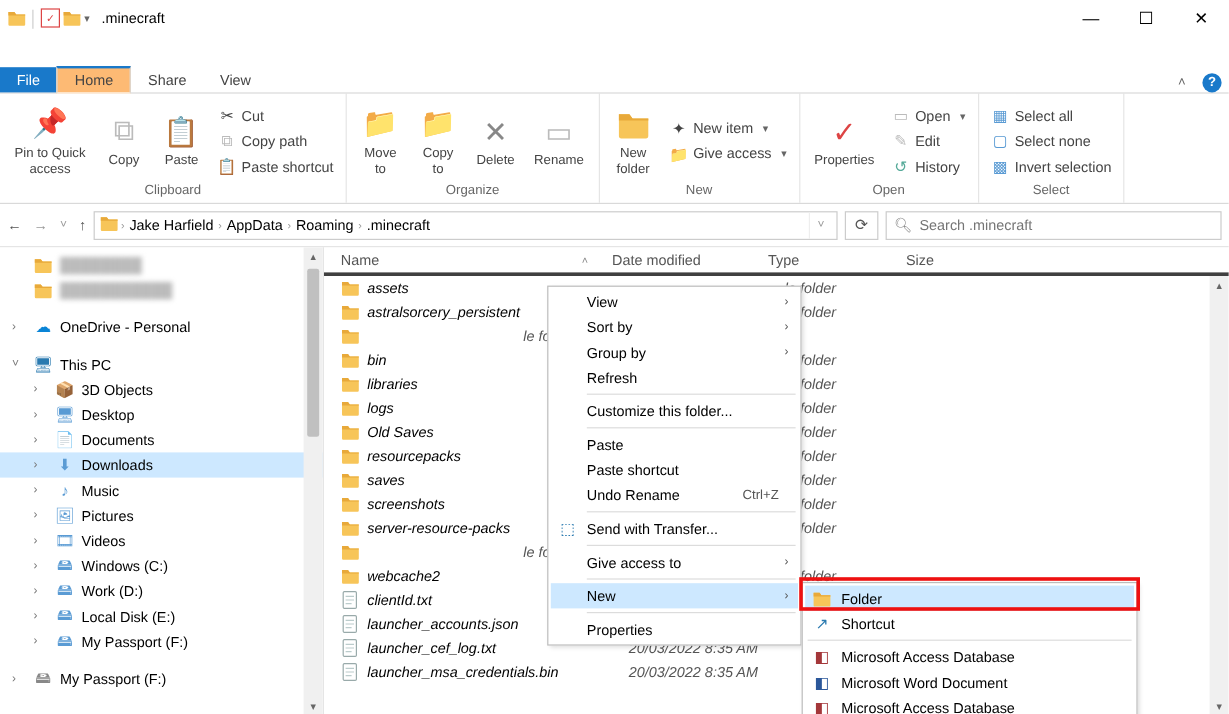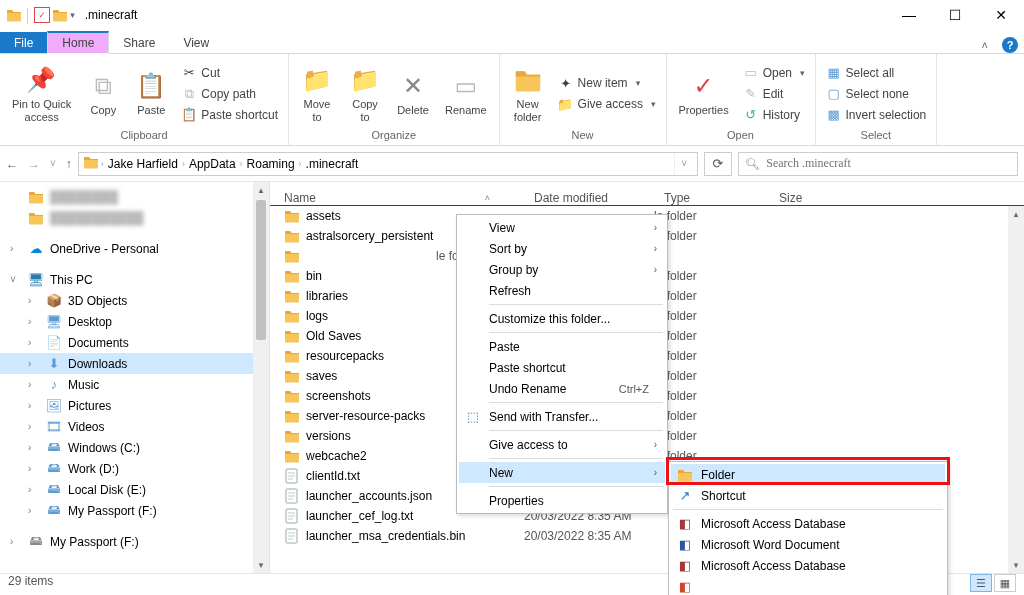--- a/index.html
+++ b/index.html
@@ -7,24 +7,24 @@
 
 
 .titlebar { height: 30px; display: flex; align-items: center; padding: 0 0 0 6px; }
 .titlebar .qat { display: flex; align-items: center; gap: 2px; }
 .titlebar .qat .folder-mini { width:16px; height:16px; display:inline-block; }
 .titlebar .title { margin-left: 10px; font-size: 12px; color:#000; flex:1; }
 .wincontrols { display:flex; }
 .wincontrols span { width:46px; height:30px; display:flex; align-items:center; justify-content:center; font-size:14px; color:#000; font-family:sans-serif; }
 
 
-.tabs { height: 24px; display:flex; align-items:flex-end; border-bottom:1px solid #d9d9d9; position:relative; }
+.tabs { height: 24px; display:flex; align-items:flex-end; border-bottom:1px solid #d9d9d9; position:relative;margin-top:24px; }
 .tab { padding: 4px 14px 3px; font-size:12px; color:#444; cursor:pointer; }
 .tab.file { background:#1979ca; color:#fff; }
-.tab.active { border:1px solid #d9d9d9; border-bottom:1px solid #fff; background:#f0abfc; margin-bottom:-1px; border-top:2px solid #1979ca; padding-top:3px; }
+.tab.active { border:1px solid #d9d9d9; border-bottom:1px solid #fff; background:#fdba74; margin-bottom:-1px; border-top:2px solid #1979ca; padding-top:3px; }
 .tabs .helpbtn { margin-left:auto; margin-right:6px; display:flex; align-items:center; gap:14px; }
 .helpbtn .chev { color:#666; font-size:11px; }
 .helpbtn .q { width:16px; height:16px; border-radius:50%; background:#1979ca; color:#fff; display:flex; align-items:center; justify-content:center; font-size:11px; font-weight:bold; }
 
 
 .ribbon { height:92px; border-bottom:1px solid #d9d9d9; display:flex; }
 .group { border-right:1px solid #e5e5e5; padding: 4px 6px 2px; display:flex; flex-direction:column; align-items:center; }
 .group .row { display:flex; align-items:center; gap:4px; flex:1; }
 .group .label { font-size:11px; color:#666; margin-top:auto; padding-bottom:2px; text-align:center; width:100%; }
 .bigbtn { display:flex; flex-direction:column; align-items:center; justify-content:center; padding:2px 6px; gap:2px; min-width:42px; }
@@ -38,44 +38,44 @@
 .navrow { height:36px; display:flex; align-items:center; padding:0 6px; gap:6px; border-bottom:1px solid #e5e5e5; }
 .navbtns { display:flex; align-items:center; gap:10px; color:#999; font-size:14px; }
 .navbtns .enabled { color:#555; }
 .addr { flex:1; border:1px solid #ccc; height:24px; display:flex; align-items:center; padding:0 4px; gap:2px; }
 .addr .crumb { display:flex; align-items:center; gap:2px; padding:0 2px; font-size:12px; color:#000; }
 .addr .sep   { color:#999; font-size:9px; }
 .addr .spacer { flex:1; }
 .addr .drop  { color:#999; font-size:10px; padding:0 6px; border-left:1px solid #eee; height:100%; display:flex; align-items:center; }
 .refresh { width:28px; height:24px; border:1px solid #ccc; display:flex; align-items:center; justify-content:center; font-size:13px; color:#555; }
 .search { width:280px; border:1px solid #ccc; height:24px; display:flex; align-items:center; padding:0 6px; gap:6px; color:#888; }
-.search input { border:none; outline:none; flex:1; font-size:12px; color:#888;font-family:Liberation Serif, serif; }
+.search input { border:none; outline:none; flex:1; font-size:12px; color:#888; }
 
 
 .main { display:flex; height: calc(595px - 30px - 24px - 92px - 36px - 22px); position:relative; }
 .navpane { width:270px; border-right:1px solid #e5e5e5; padding:4px 0; overflow:hidden; position:relative; }
 .navitem { display:flex; align-items:center; gap:6px; padding:2px 0 2px 10px; height:21px; font-size:12px; color:#000; }
 .navitem .exp { width:12px; color:#777; font-size:10px; }
 .navitem.selected { background:#cde8ff; }
 .navitem.indent { padding-left:28px; }
 .navitem .ico { width:16px; height:16px; display:flex; align-items:center; justify-content:center; font-size:13px; }
 .navscroll { position:absolute; right:0; top:0; bottom:0; width:16px; background:#f0f0f0; display:flex; flex-direction:column; }
 .navscroll .arrow { height:16px; display:flex; align-items:center; justify-content:center; font-size:9px; color:#666; }
 .navscroll .thumb { flex:1; margin:2px 3px; background:#c0c0c0; border-radius:2px; max-height:140px; }
 
 .content { flex:1; display:flex; flex-direction:column; position:relative; }
-.cols { display:flex; border-bottom:1px solid #404040; height:24px; align-items:flex-end; color:#555; font-size:12px; }
+.cols { display:flex; border-bottom:3px solid #404040; height:24px; align-items:center; color:#555; font-size:12px; }
 .col-name { width:240px; padding-left:14px; display:flex; align-items:center; gap:80px;}
 .col-name .sort { font-size:9px; color:#888; margin-left:auto; margin-right:20px; }
-.col-date { width:130px;margin-left:24px; }
+.col-date { width:130px; }
 .col-type { width:115px; }
 .col-size { flex:1; }
 
 .filelist { flex:1; overflow:hidden; position:relative; }
-.filerow { display:flex; align-items:center; height:20px; padding-left:14px; font-size:12px; }
+.filerow { display:flex; align-items:center; height:20px; padding-left:14px; font-size:12px;font-style:italic; }
 .filerow .ico { width:16px; height:16px; margin-right:6px; display:flex; align-items:center; justify-content:center; }
 .filerow .name { width:218px; }
 .filerow .date { width:130px; color:#555; }
 .filerow .type { width:115px; color:#555; }
 .contscroll { position:absolute; right:0; top:0; bottom:0; width:16px; background:#f0f0f0; display:flex; flex-direction:column; }
 .contscroll .arrow { height:16px; display:flex; align-items:center; justify-content:center; font-size:9px; color:#666; }
 
 
 .ctxmenu { position:absolute; background:#fff; border:1px solid #bcbcbc; box-shadow:2px 2px 4px rgba(0,0,0,0.15); padding:2px; z-index:10; }
 .ctxmenu .mi { display:flex; align-items:center; height:21px; padding: 0 20px 0 30px; font-size:12px; color:#000; position:relative; white-space:nowrap; }
@@ -530,21 +530,20 @@
           <span class="name">server-resource-packs</span>
           <span class="date"></span>
           <span class="type">le folder</span>
         </div>
         <div class="filerow">
           <span class="ico">
             <svg width="16" height="16">
               <use href="#folder"></use>
             </svg>
           </span>
-          <span class="name">versions</span>
           <span class="date"></span>
           <span class="type">le folder</span>
         </div>
         <div class="filerow">
           <span class="ico">
             <svg width="16" height="16">
               <use href="#folder"></use>
             </svg>
           </span>
           <span class="name">webcache2</span>

